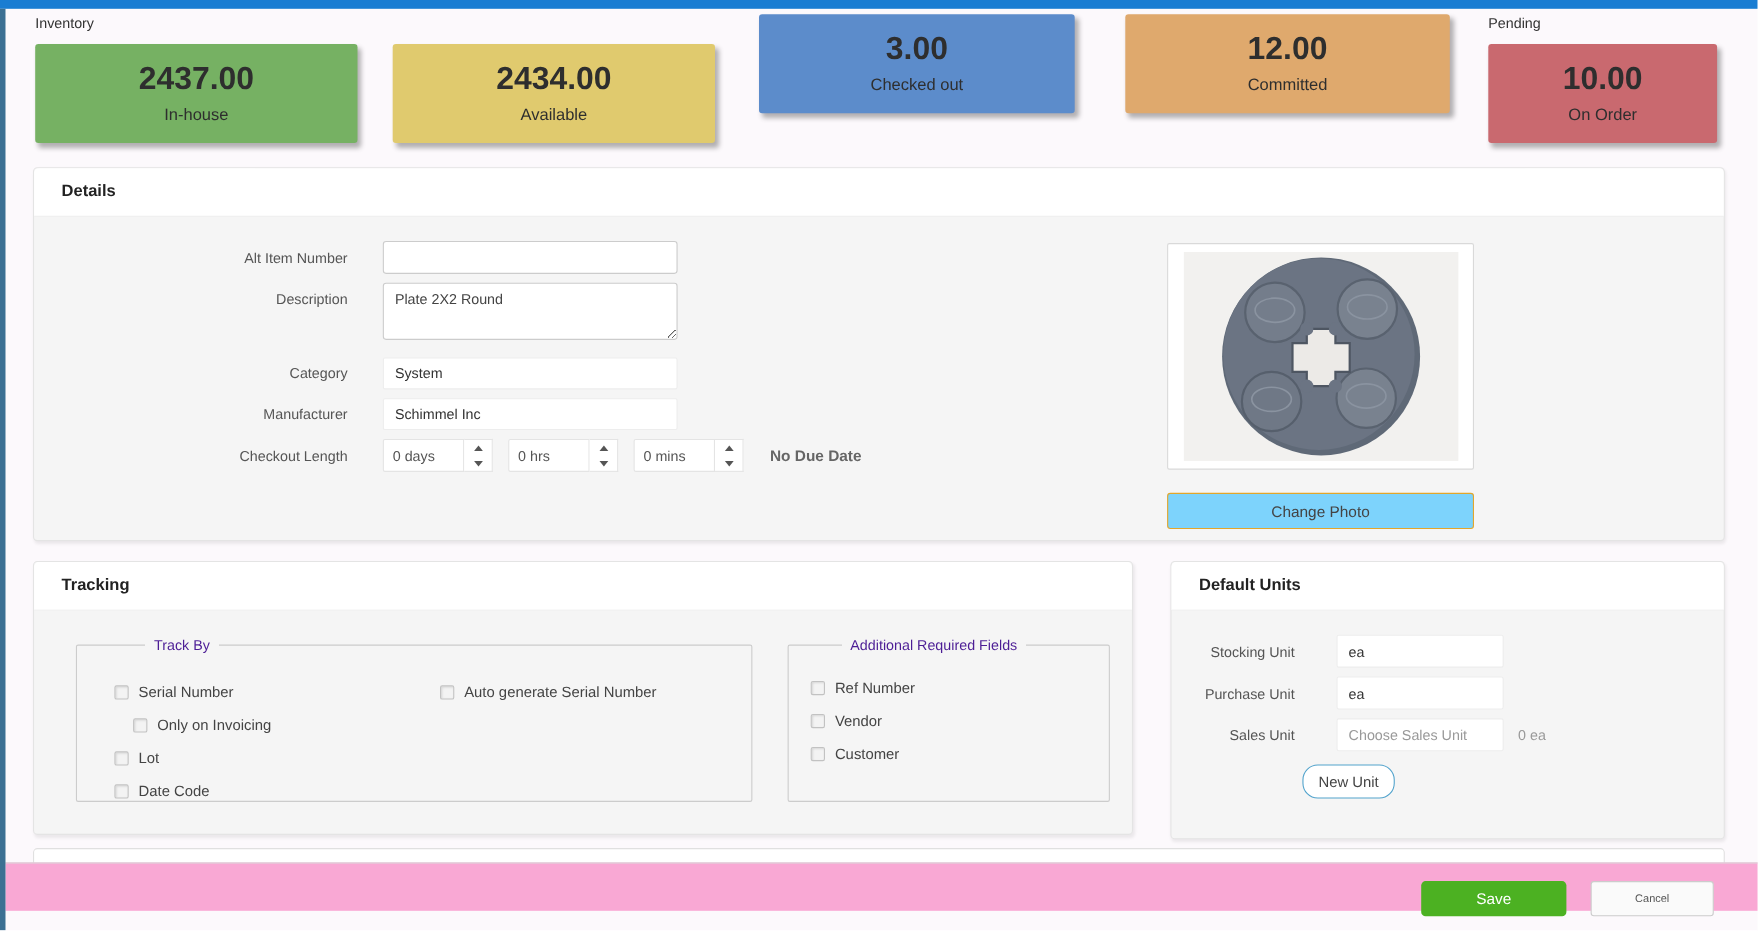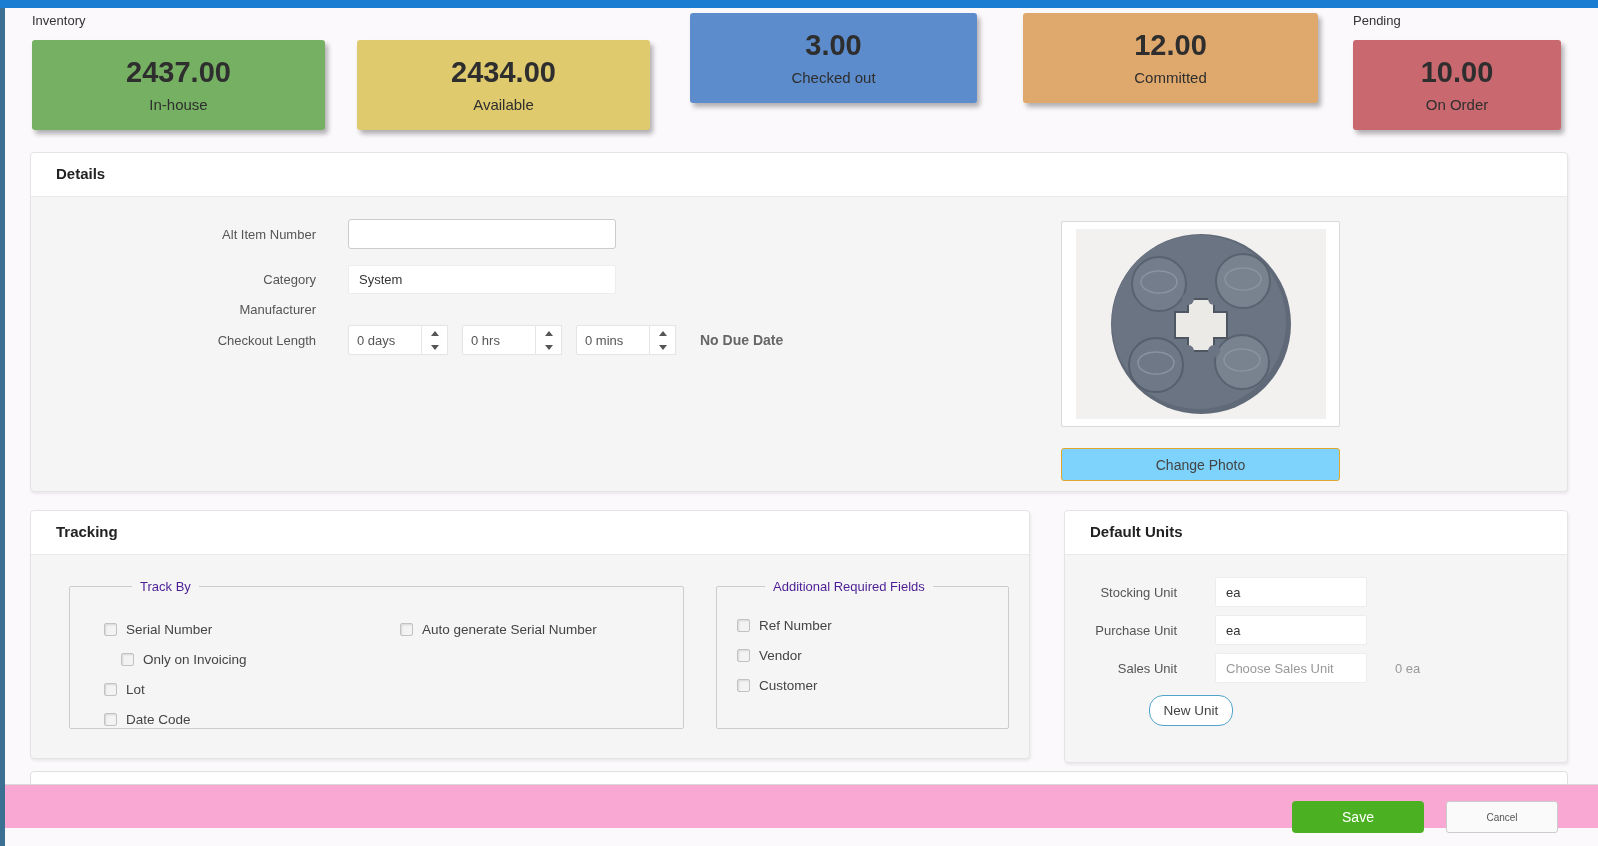--- a/index.html
+++ b/index.html
@@ -72,22 +72,22 @@
              background:#f3f3f3; border-radius:2px; box-shadow:inset 1px 1px 2px rgba(0,0,0,0.12);
              margin-right:9px; cursor:pointer; flex:none; }
   .cb-label { font-size:13.5px; color:#444; }
 
   
   .du-row { display:flex; align-items:center; margin-bottom:8px; }
   .du-label { width:150px; text-align:right; padding-right:38px; font-size:13px; color:#555; flex:none; }
   input.du-input { width:152px; height:30px; border:1px solid #ededed; border-radius:2px; background:#fff;
                    padding:0 10px; font-size:13px; color:#333; font-family:inherit; }
   input.du-input::placeholder { color:#999; }
-  .du-suffix { font-size:13px; color:#999; margin-left:28px; }
-  .new-unit { margin-left:84px; margin-top:4px; width:84px; height:31px; background:#fff;
+  .du-suffix { font-size:13px; color:#999; margin-left:13px; }
+  .new-unit { margin-left:119px; margin-top:4px; width:84px; height:31px; background:#fff;
               border:1px solid #52a3cc; border-radius:14px; font-size:13.5px; color:#444;
               font-family:inherit; cursor:pointer; }
 
   
   .partial-card { position:absolute; left:25px; top:763px; width:1538px; height:22px; background:#fff;
                   border:1px solid #e0e0e0; border-radius:4px 4px 0 0; }
   .footer { position:absolute; left:0; top:776px; width:1593px; height:44px; background:#f9a8d4;
             border-top:1px solid #d9d9d9; z-index:20;padding-left:40px; }
   .btn-save { position:absolute; left:1287px; top:16px; width:132px; height:32px; border:none;
               border-radius:4px; color:#fff; font-size:14px; font-family:inherit; cursor:pointer; }
@@ -142,27 +142,32 @@
 
     <div class="card" style="left:25px; top:144px; width:1538px; height:340px;">
       <div class="card-header">Details</div>
       <div class="card-body" style="height:294px;">
 
         <div class="form-area">
           <div class="form-row">
             <div class="form-label">Alt Item Number</div>
             <input class="txt" type="text" value="" style="">
           </div>
+          <div class="form-row row-desc">
+            <div class="form-label">Description</div>
+            <textarea class="txt-area" style="">Plate 2X2 Round</textarea>
+          </div>
           <div class="gap-sm"></div>
           <div class="form-row">
             <div class="form-label">Category</div>
             <input class="txt-flat" type="text" value="System" style="">
           </div>
           <div class="form-row">
             <div class="form-label">Manufacturer</div>
+            <input class="txt-flat" type="text" value="Schimmel Inc" style="">
           </div>
           <div class="form-row">
             <div class="form-label">Checkout Length</div>
             <div class="num-wrap">
               <span class="num-group">
                 <input class="num" type="text" value="0 days" style="">
                 <span class="stepper">
                   <span>
                       <i class="tri-up"></i>
                     </span>

